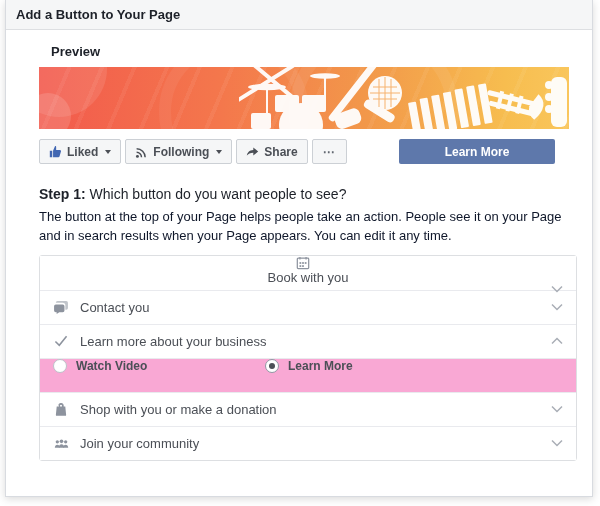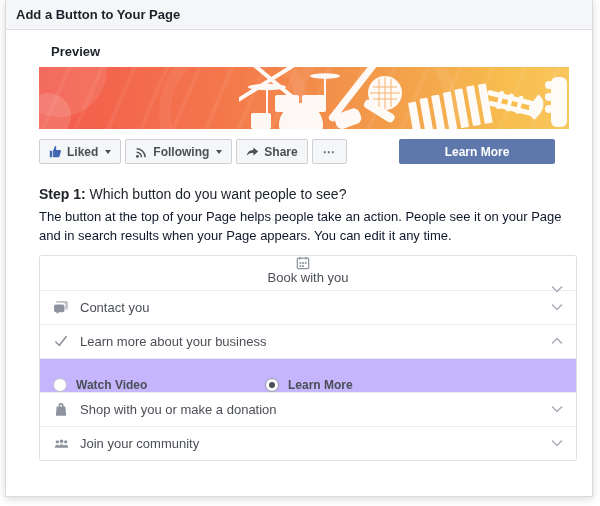--- a/index.html
+++ b/index.html
@@ -63,22 +63,22 @@
   .acc-row {
     height:34px; display:flex; align-items:center; padding:0 13px;
     border-top:1px solid #e9eaee; cursor:pointer; background:#fff;
   }
   .acc-row:first-child { border-top:none;flex-direction:column; }
   .acc-icon { width:16px; margin-right:11px; display:flex; justify-content:center; flex:none; }
   .acc-label { font-size:13px; color:#4b4f56; }
   .chev { margin-left:auto; display:flex; }
 
   .sub-row {
-    height:34px; display:flex; align-items:flex-end;
-    border-top:1px solid #e9eaee; padding-left:13px; background:#c4b5fd;
+    height:34px; display:flex; align-items:flex-start;
+    border-top:1px solid #e9eaee; padding-left:13px; background:#f9a8d4;
   }
   .choice { display:flex; align-items:center; cursor:pointer; }
   .choice.first { width:212px; }
   .radio {
     width:14px; height:14px; border-radius:50%; flex:none;
     border:1px solid #bdc1c9; background:#fff; margin-right:9px;
     display:flex; align-items:center; justify-content:center;
   }
   .radio.selected { border-color:#9197a3; }
   .radio.selected::after { content:""; width:6px; height:6px; border-radius:50%; background:#4b4f56; }

